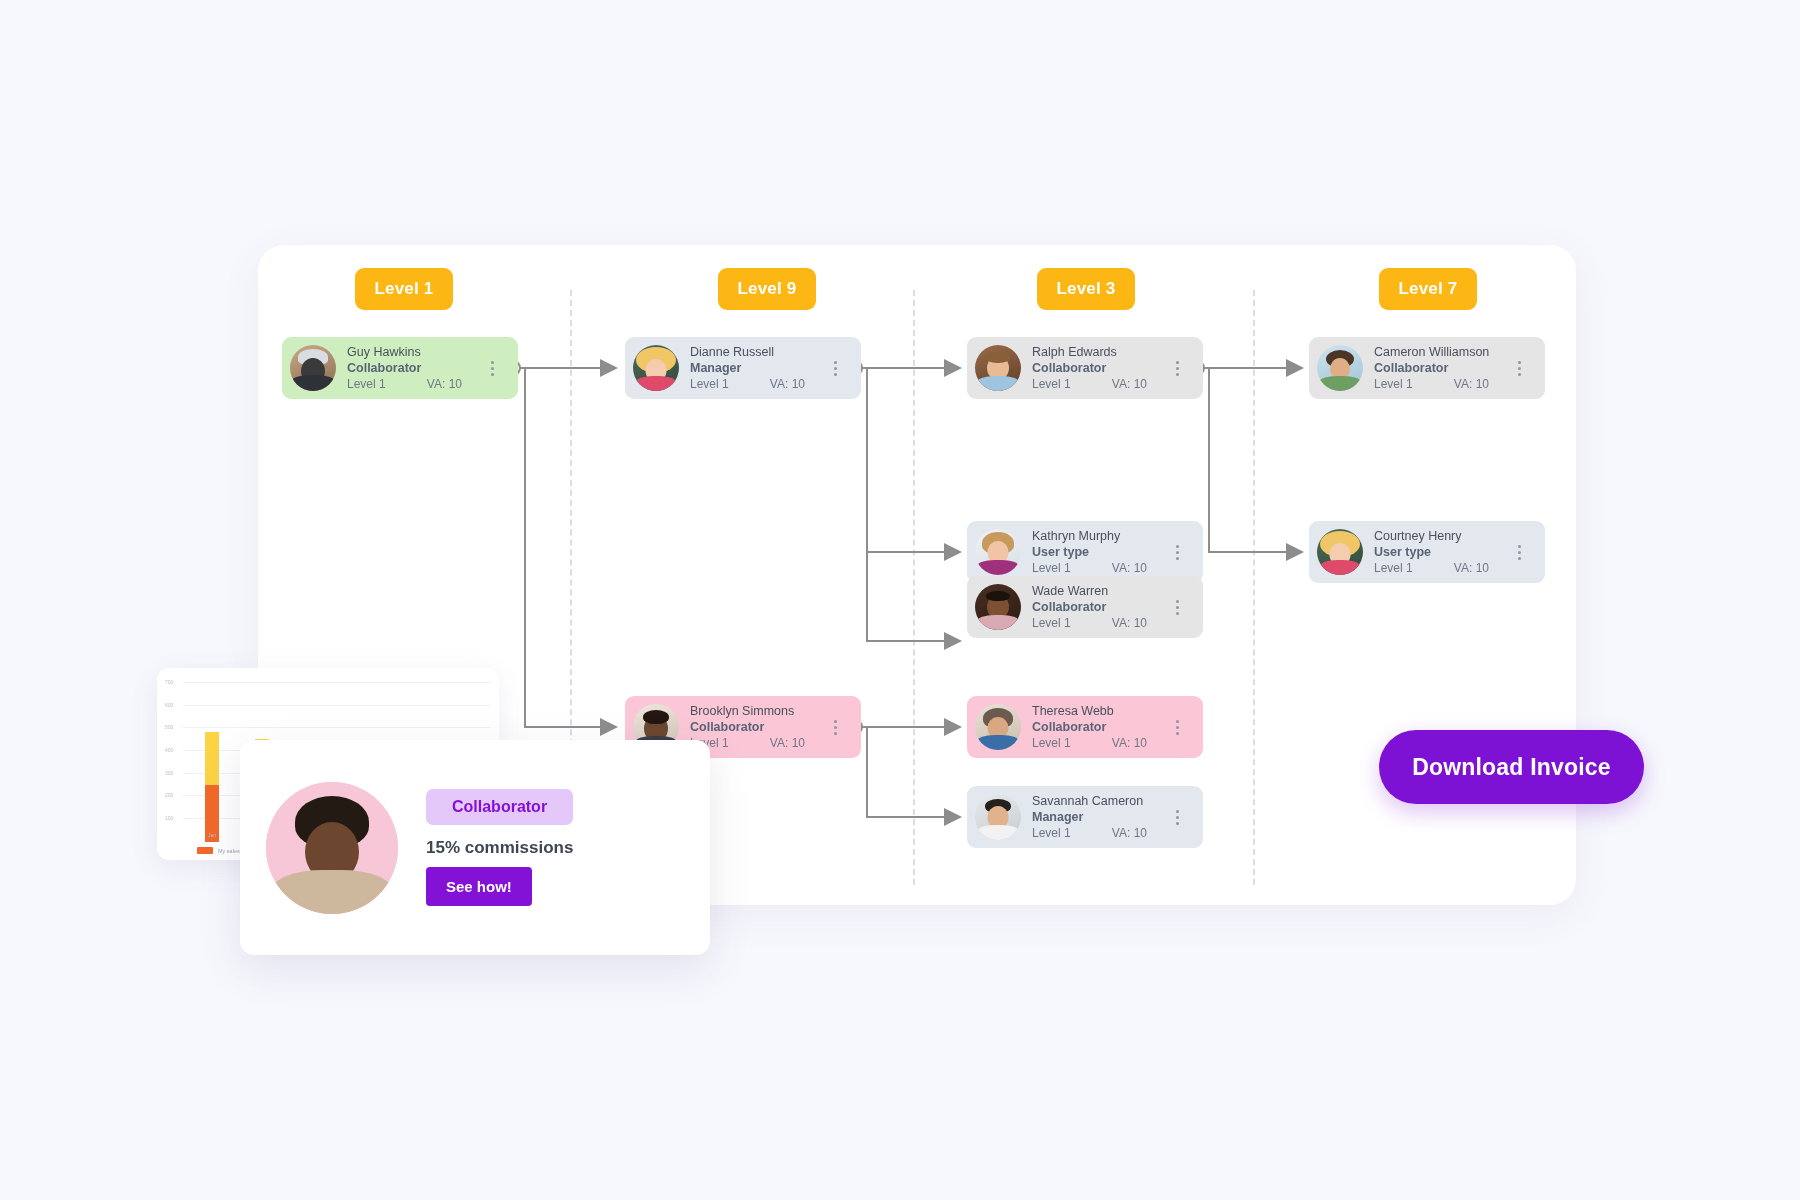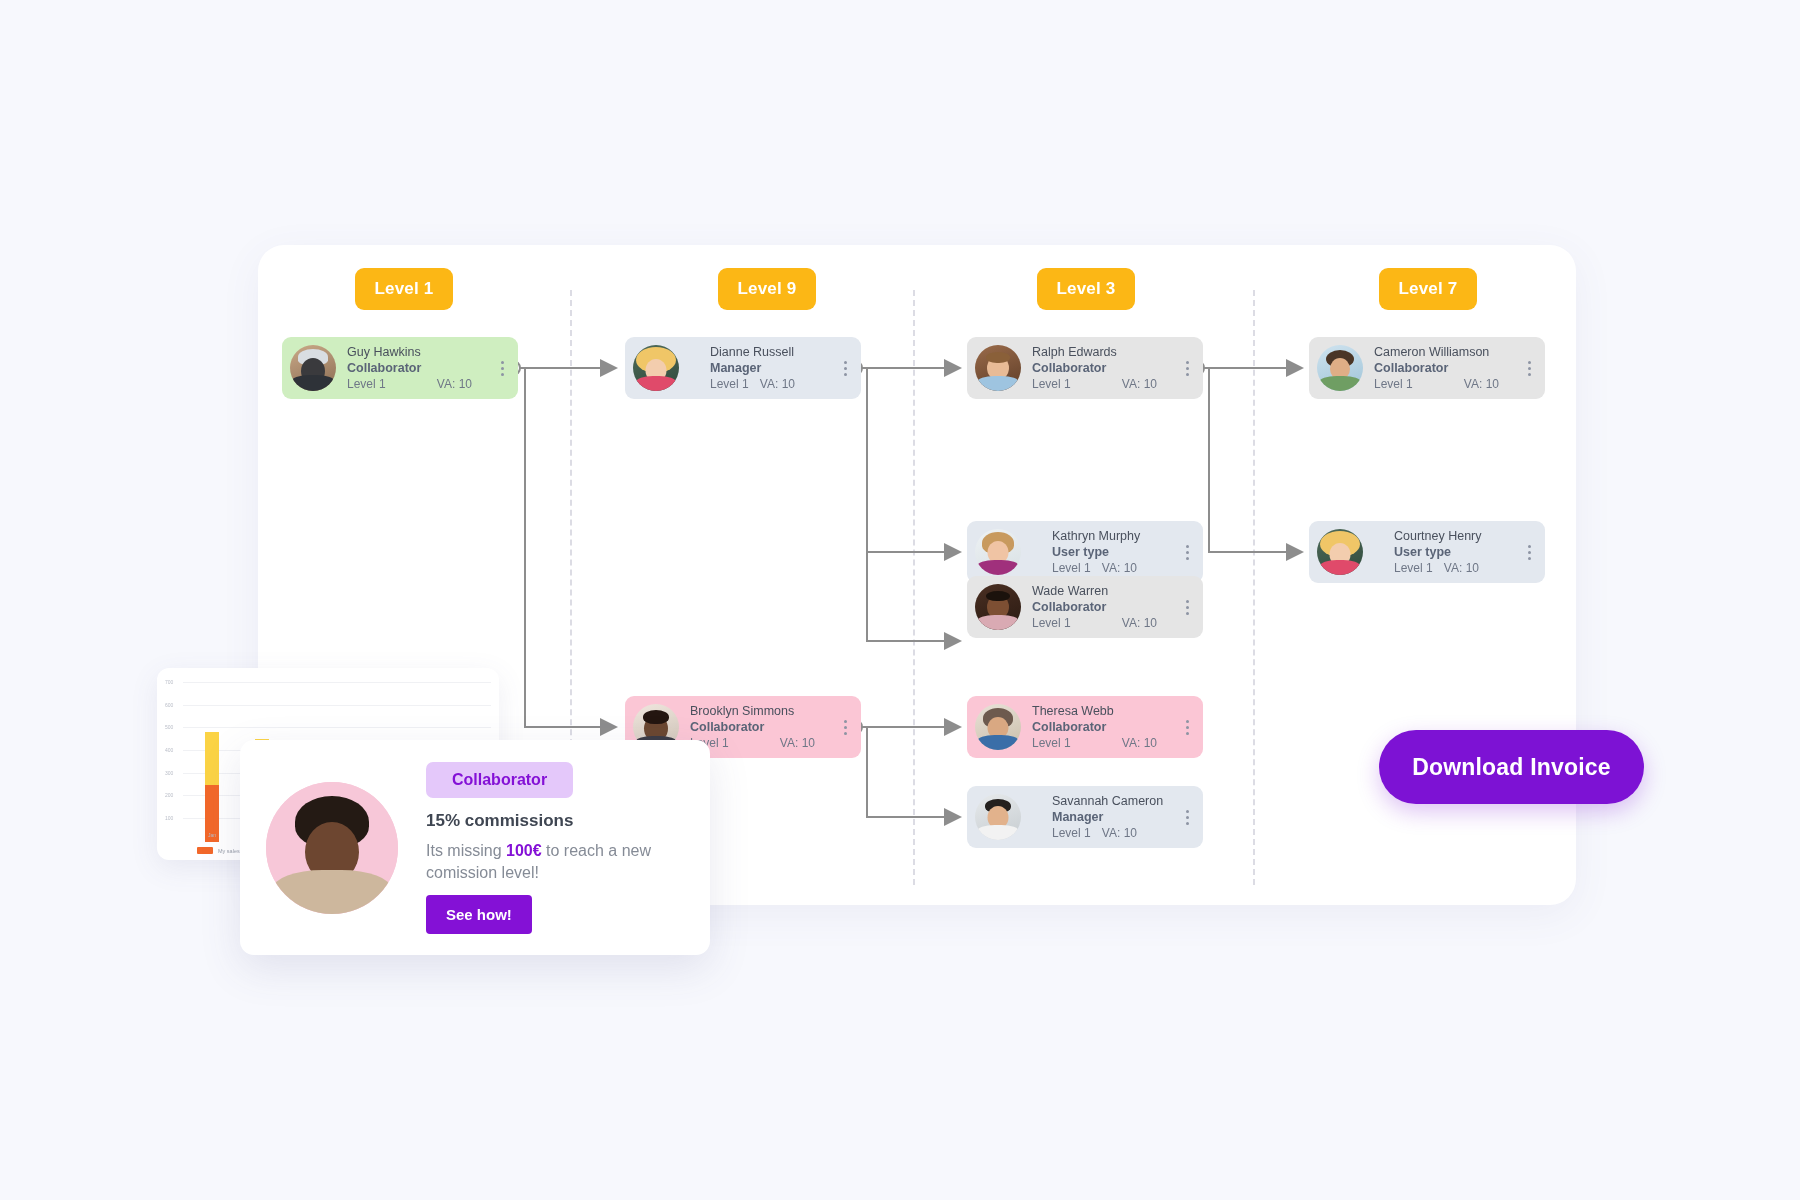--- a/index.html
+++ b/index.html
@@ -52,24 +52,24 @@
   }
 
   
   .person-card {
     position: absolute;
     width: 236px;
     height: 62px;
     border-radius: 9px;
     display: flex;
     align-items: center;
-    padding: 0 6px 0 8px;
+    padding: 0 16px 0 8px;
   }
   .person-card.green  { background: #cfeec0; }
-  .person-card.grey   { background: #e3e8ef; gap: 20px; }
+  .person-card.grey   { background: #e3e8ef; }
   .person-card.yellow { background: #e5e5e5; }
   .person-card.pink   { background: #fbc6d5; }
 
   .avatar {
     width: 46px;
     height: 46px;
     border-radius: 50%;
     flex: 0 0 46px;
     background-size: cover;
     background-position: center;
@@ -607,18 +607,15 @@
     <div class="face">
       <div class="bg" style="background:#f7c7d8"></div>
       <div class="hair" style="top:14px;width:74px;height:52px;background:#241a14;border-radius:50% 50% 42% 42%"></div>
       <div class="head" style="top:40px;width:54px;height:60px;background:#6d4630;border-radius:50%"></div>
       <div class="body" style="width:118px;height:44px;background:#cdb79d"></div>
     </div>
   </div>
   <div class="commission-body">
     <span id="role-pill">Collaborator</span>
     <div id="commission-title">15% commissions</div>
-    <div id="commission-sub">
-      <span>Its missing </span><span class="amount">100€</span><span> to reach a new comission level!</span>
-    </div>
     <button id="see-how">See how!</button>
   </div>
 </div>
 
 </body></html>

